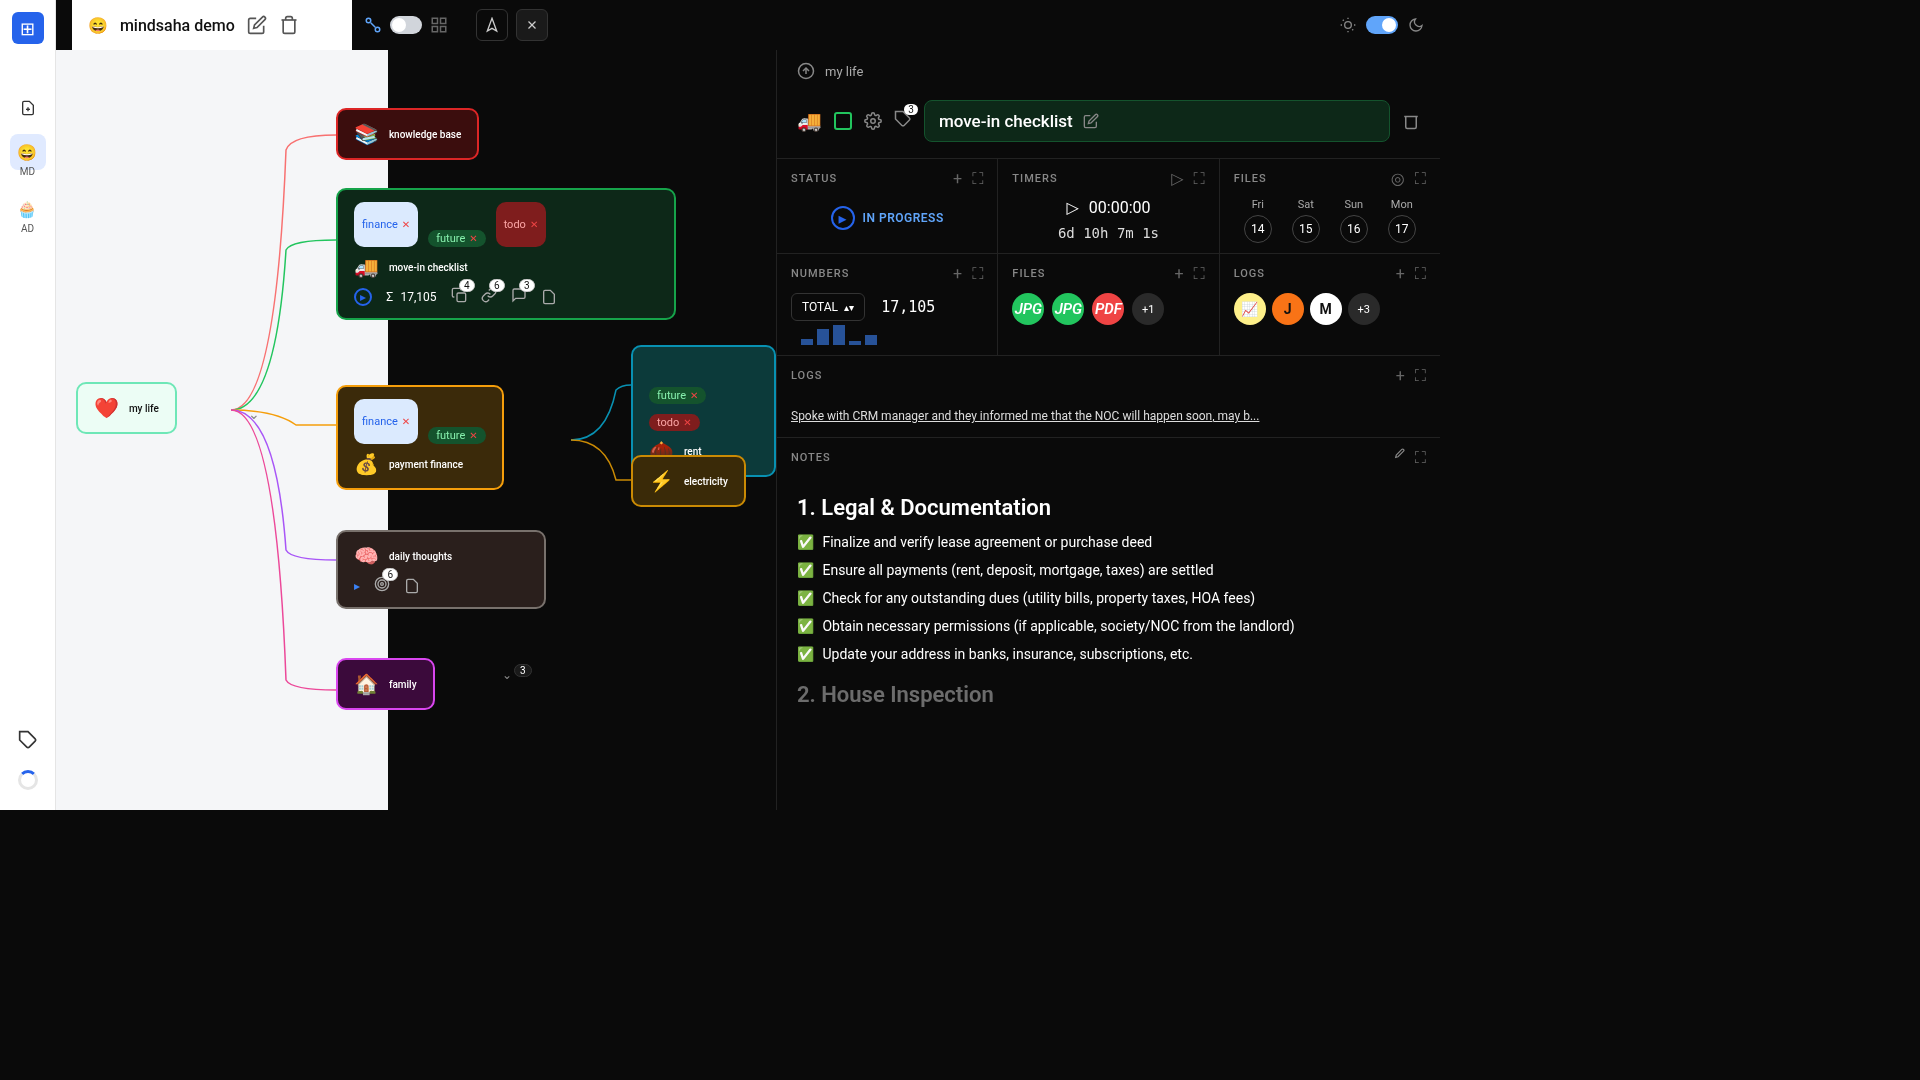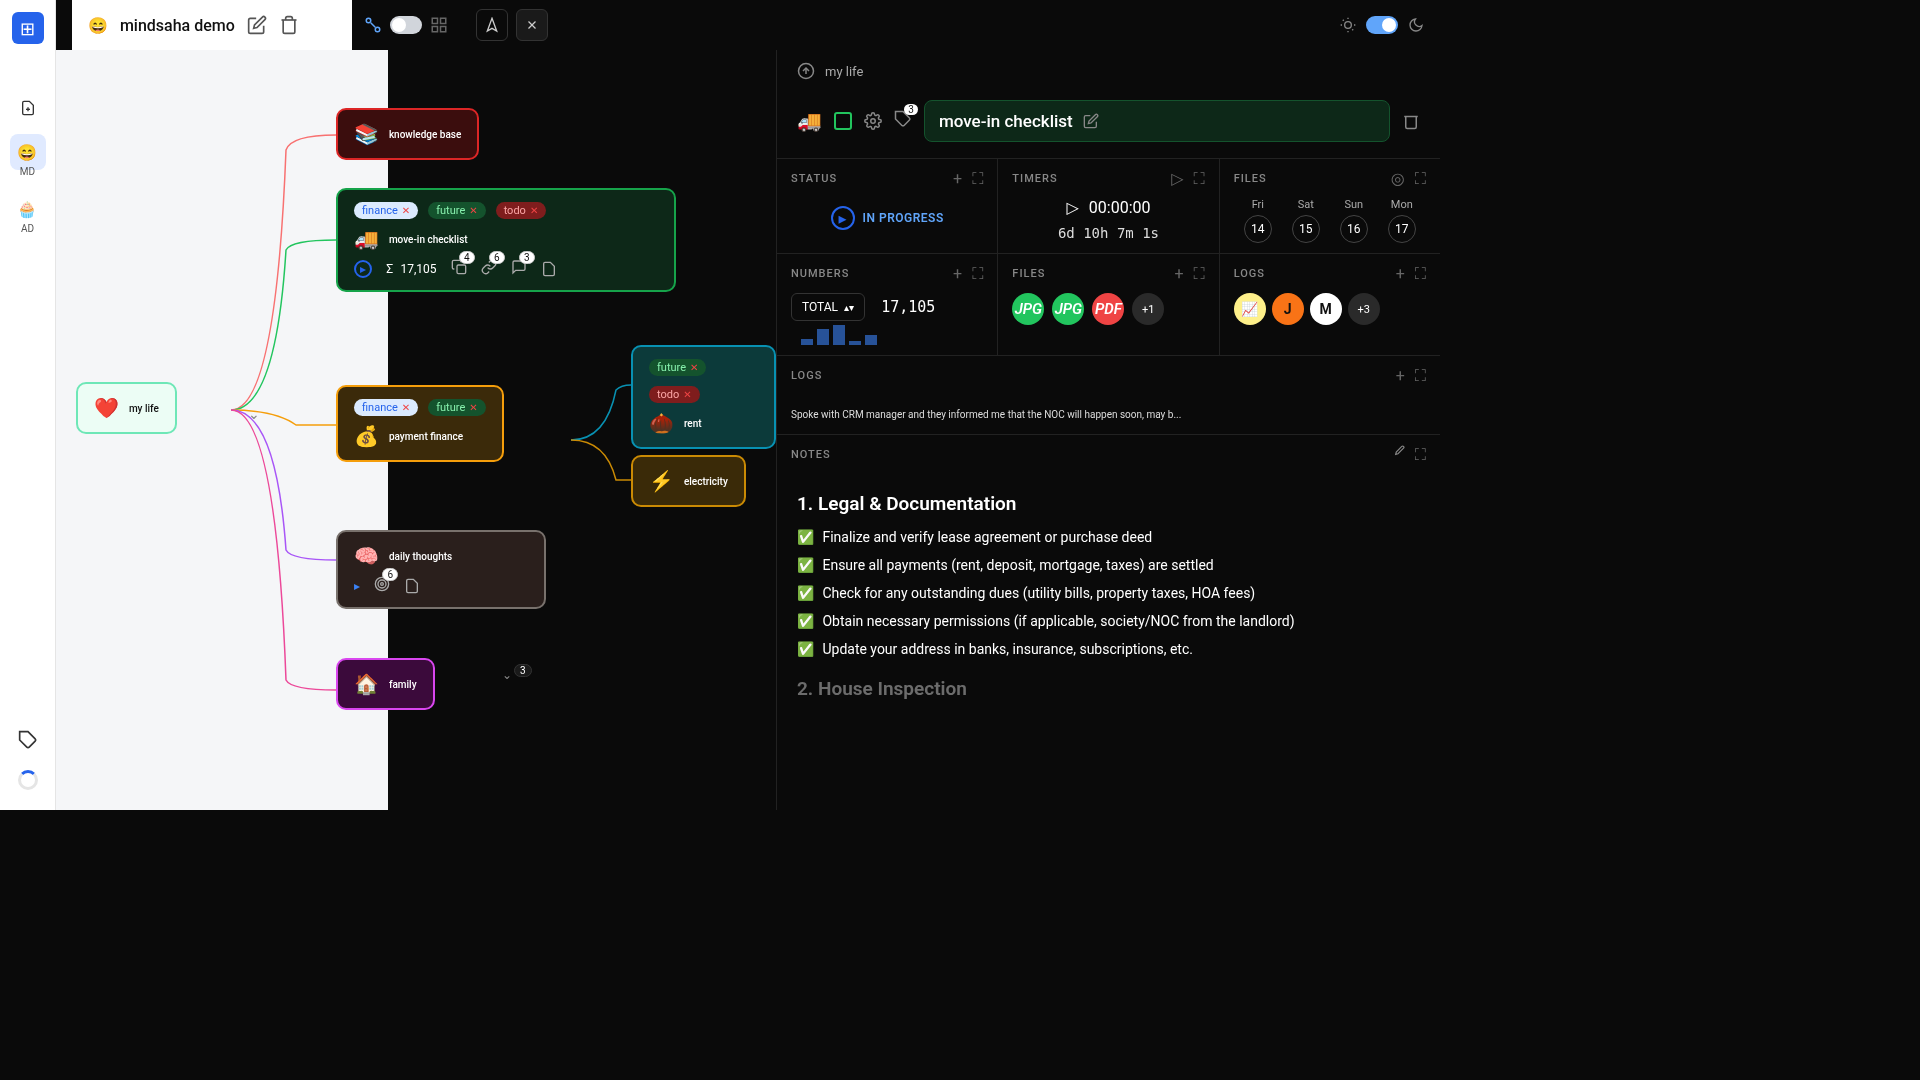--- a/index.html
+++ b/index.html
@@ -32,21 +32,21 @@
 .canvas { position: absolute; left: 56px; top: 50px; width: 720px; bottom: 0; background: #0a0a0a; }
 .canvas-light { position: absolute; left: 0; top: 0; width: 332px; height: 100%; background: #f5f6f8; }
 .node { position: absolute; border-radius: 10px; padding: 12px 16px; display: flex; flex-direction: column; gap: 8px; }
 .node-row { display: flex; align-items: center; gap: 10px; }
 .node-emoji { font-size: 20px; }
 .node-title { font-size: 10px; font-weight: 500; }
 .tags { display: flex; gap: 10px; flex-wrap: wrap; }
 .tag { font-size: 11px; padding: 2px 8px; border-radius: 10px; display: flex; align-items: center; gap: 4px; }
 .tag-close { font-size: 10px; color: #ef4444; }
 .tag.blue { background: #dbeafe; color: #2563eb; }
-.tag.green { background: #14532d; color: #86efac; }
+.tag.green { background: #14532d; color: #86efac; margin-top: 28px; }
 .tag.red { background: #7f1d1d; color: #fca5a5; }
 .node-footer { display: flex; align-items: center; gap: 14px; font-size: 12px; }
 .node-footer .badge-wrap { position: relative; }
 .footer-badge { position: absolute; top: -8px; right: -8px; background: #fff; color: #111; border-radius: 10px; font-size: 10px; padding: 0 4px; border: 1px solid #ccc; }
 .icon-sm { width: 16px; height: 16px; }
 
 
 .detail { position: absolute; right: 0; top: 50px; width: 664px; bottom: 0; background: #0a0a0a; border-left: 1px solid #222; display: flex; flex-direction: column; }
 .detail-crumb { padding: 12px 20px; display: flex; align-items: center; gap: 10px; color: #aaa; font-size: 13px; }
 .detail-header { padding: 8px 20px 16px; display: flex; align-items: center; gap: 12px; }
@@ -77,24 +77,24 @@
 .bars { display: flex; gap: 4px; align-items: flex-end; height: 24px; margin-left: 10px;}
 .bar { width: 12px; background: #3b82f6; opacity: 0.6; }
 
 .file-row { display: flex; gap: 8px; align-items: center; }
 .file-circ { width: 32px; height: 32px; border-radius: 50%; display: flex; align-items: center; justify-content: center; font-size: 15px; font-weight: 600; color: #fff; font-style: italic; }
 .file-more { width: 32px; height: 32px; border-radius: 50%; background: #2a2a2a; display: flex; align-items: center; justify-content: center; font-size: 11px; }
 
 .link-row { display: flex; gap: 6px; align-items: center; }
 .link-circ { width: 32px; height: 32px; border-radius: 50%; display: flex; align-items: center; justify-content: center; font-size: 14px; font-weight: bold; }
 
-.logs-body { padding: 4px 14px 14px; font-size: 10px; color: #ddd; white-space: nowrap; overflow: hidden; text-overflow: ellipsis; }
+.logs-body { padding: 4px 14px 14px; font-size: 12px; color: #ddd; white-space: nowrap; overflow: hidden; text-overflow: ellipsis; text-decoration: underline; }
 
 .notes-body { padding: 8px 20px; overflow-y: auto; }
-.notes-h { font-size: 19px; font-weight: 600; margin-bottom: 14px; }
+.notes-h { font-size: 22px; font-weight: 600; margin-bottom: 14px; }
 .notes-item { font-size: 14px; margin-bottom: 12px; display: flex; gap: 8px; }
 .check { color: #22c55e; }
 
 svg.edge { position: absolute; pointer-events: none; }
 .sq-icon { width: 18px; height: 18px; border: 2px solid #22c55e; border-radius: 3px; }
 
 </style>
 </head>
 <body>
 

